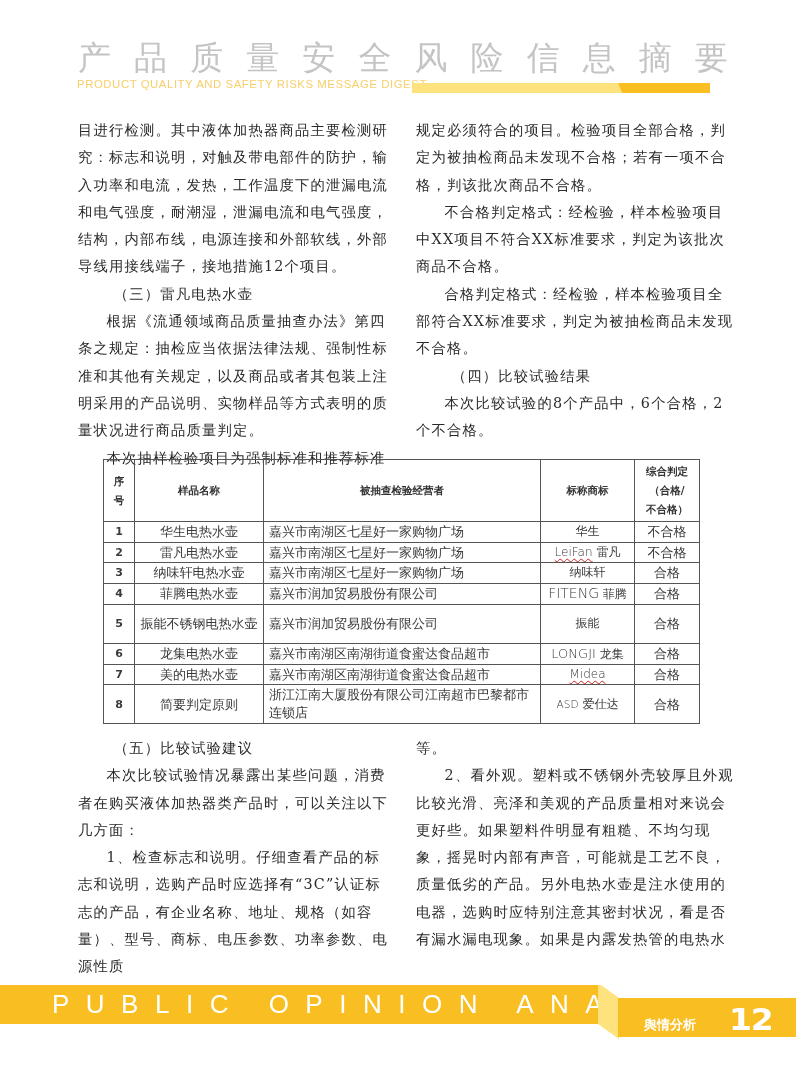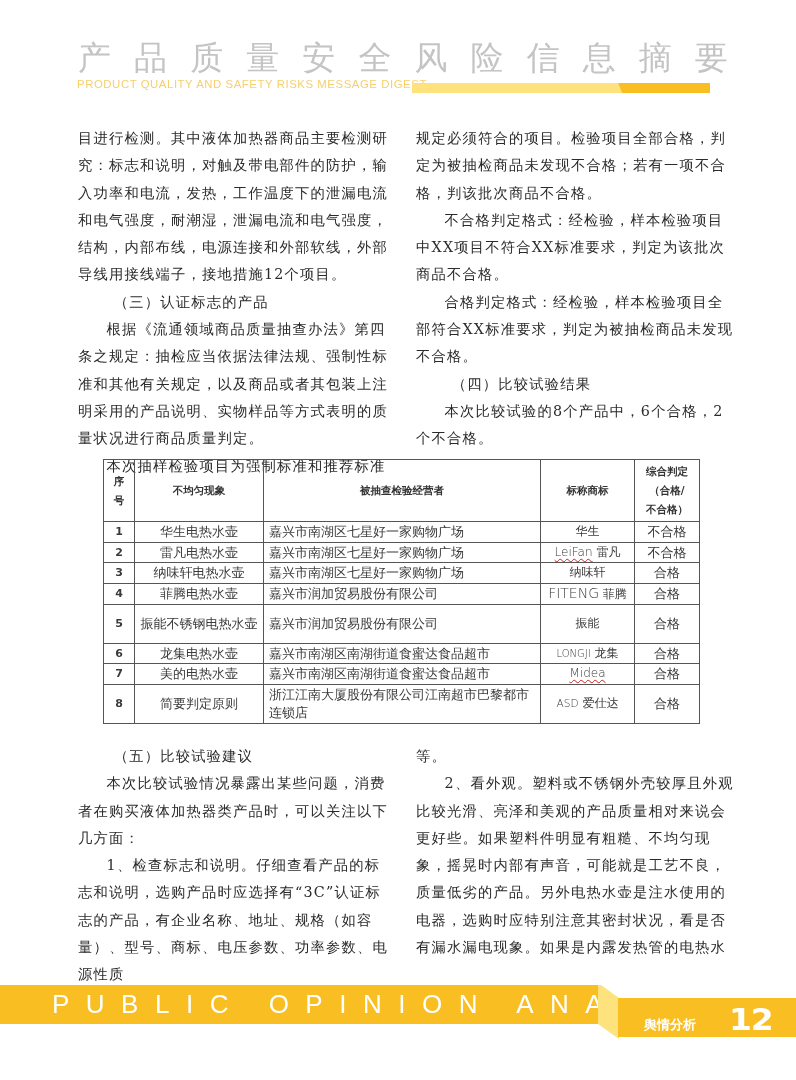--- a/index.html
+++ b/index.html
@@ -10,21 +10,21 @@
   .hdr-title { position: absolute; left: 78px; top: 38px; width: 650px; height: 40px;
                display: flex; justify-content: space-between;
                font-family: "DejaVu Sans", sans-serif; font-weight: 200;
                font-size: 33px; color: #c4c4c4; line-height: 40px; }
   .hdr-title span { display: inline-block; }
   .hdr-sub { position: absolute; left: 77px; top: 77px;
              font-family: "Liberation Sans", sans-serif; font-size: 11.4px;
              color: #f7cf6b; letter-spacing: 0.55px; line-height: 14px; }
 
   
-  .col { position: absolute; font-size: 14.3px; line-height: 27.3px; letter-spacing: 1.2px; margin-top: 8px; }
+  .col { position: absolute; font-size: 14.3px; line-height: 27.3px; letter-spacing: 1.2px; }
   .col p { margin: 0; }
   .col .ind { text-indent: 2em; }
   .col .h { text-indent: 2.5em; }
   .colL { left: 78px; width: 316px; }
   .colR { left: 416px; width: 318px; }
 
   
   .tbl { position: absolute; left: 103px; top: 459px; width: 596px;
          border-collapse: collapse; table-layout: fixed;
          font-family: "DejaVu Sans", sans-serif; color: #3a3a3a; }
@@ -70,21 +70,21 @@
 <div class="hdr-sub">PRODUCT QUALITY AND SAFETY RISKS MESSAGE DIGEST</div>
 <div style="position:absolute; left:412px; top:78px;">
   <svg width="300" height="10" viewBox="0 0 300 10">
     <polygon points="0,0 206,0 210,10 0,10" fill="#fde27e"></polygon>
     <polygon points="206,0 298,0 298,10 210,10" fill="#f8be22"></polygon>
   </svg>
 </div>
 
 <div class="col colL" style="top:117px;">
   <p>目进行检测。其中液体加热器商品主要检测研究：标志和说明，对触及带电部件的防护，输入功率和电流，发热，工作温度下的泄漏电流和电气强度，耐潮湿，泄漏电流和电气强度，结构，内部布线，电源连接和外部软线，外部导线用接线端子，接地措施12个项目。</p>
-  <p class="h">（三）认证标志的产品</p>
+  <p class="h">（三）雷凡电热水壶</p>
   <p class="ind">根据《流通领域商品质量抽查办法》第四条之规定：抽检应当依据法律法规、强制性标准和其他有关规定，以及商品或者其包装上注明采用的产品说明、实物样品等方式表明的质量状况进行商品质量判定。</p>
   <p class="ind">本次抽样检验项目为强制标准和推荐标准</p>
 </div>
 
 <div class="col colR" style="top:117px;">
   <p>规定必须符合的项目。检验项目全部合格，判定为被抽检商品未发现不合格；若有一项不合格，判该批次商品不合格。</p>
   <p class="ind">不合格判定格式：经检验，样本检验项目中XX项目不符合XX标准要求，判定为该批次商品不合格。</p>
   <p class="ind">合格判定格式：经检验，样本检验项目全部符合XX标准要求，判定为被抽检商品未发现不合格。</p>
   <p class="h">（四）比较试验结果</p>
   <p class="ind">本次比较试验的8个产品中，6个合格，2个不合格。</p>
@@ -94,21 +94,21 @@
   <colgroup>
     <col style="width:31px">
       <col style="width:129px">
       <col style="width:277px">
       <col style="width:94px">
       <col style="width:65px">
   </colgroup>
   <thead>
     <tr>
       <th><span>序</span><br><span>号</span></th>
-      <th>不均匀现象</th>
+      <th>样品名称</th>
       <th>被抽查检验经营者</th>
       <th>标称商标</th>
       <th><span>综合判定</span><br><span>（合格/</span><br><span>不合格）</span></th>
     </tr>
   </thead>
   <tbody>
     <tr>
       <td class="num">1</td>
       <td>华生电热水壶</td>
       <td class="op">嘉兴市南湖区七星好一家购物广场</td>
@@ -140,21 +140,21 @@
       <td class="num">5</td>
       <td style="padding:0 0; line-height:18px;">振能不锈钢电热水壶</td>
       <td class="op">嘉兴市润加贸易股份有限公司</td>
       <td class="brand"><span>振能</span></td>
       <td>合格</td>
     </tr>
     <tr>
       <td class="num">6</td>
       <td>龙集电热水壶</td>
       <td class="op">嘉兴市南湖区南湖街道食蜜达食品超市</td>
-      <td class="brand"><span style="font-size:10px">LONGJI</span> <span>龙集</span></td>
+      <td class="brand"><span style="font-size:13px">LONGJI</span> <span>龙集</span></td>
       <td>合格</td>
     </tr>
     <tr>
       <td class="num">7</td>
       <td>美的电热水壶</td>
       <td class="op">嘉兴市南湖区南湖街道食蜜达食品超市</td>
       <td class="brand"><span class="wavy">Midea</span></td>
       <td>合格</td>
     </tr>
     <tr class="tall">

